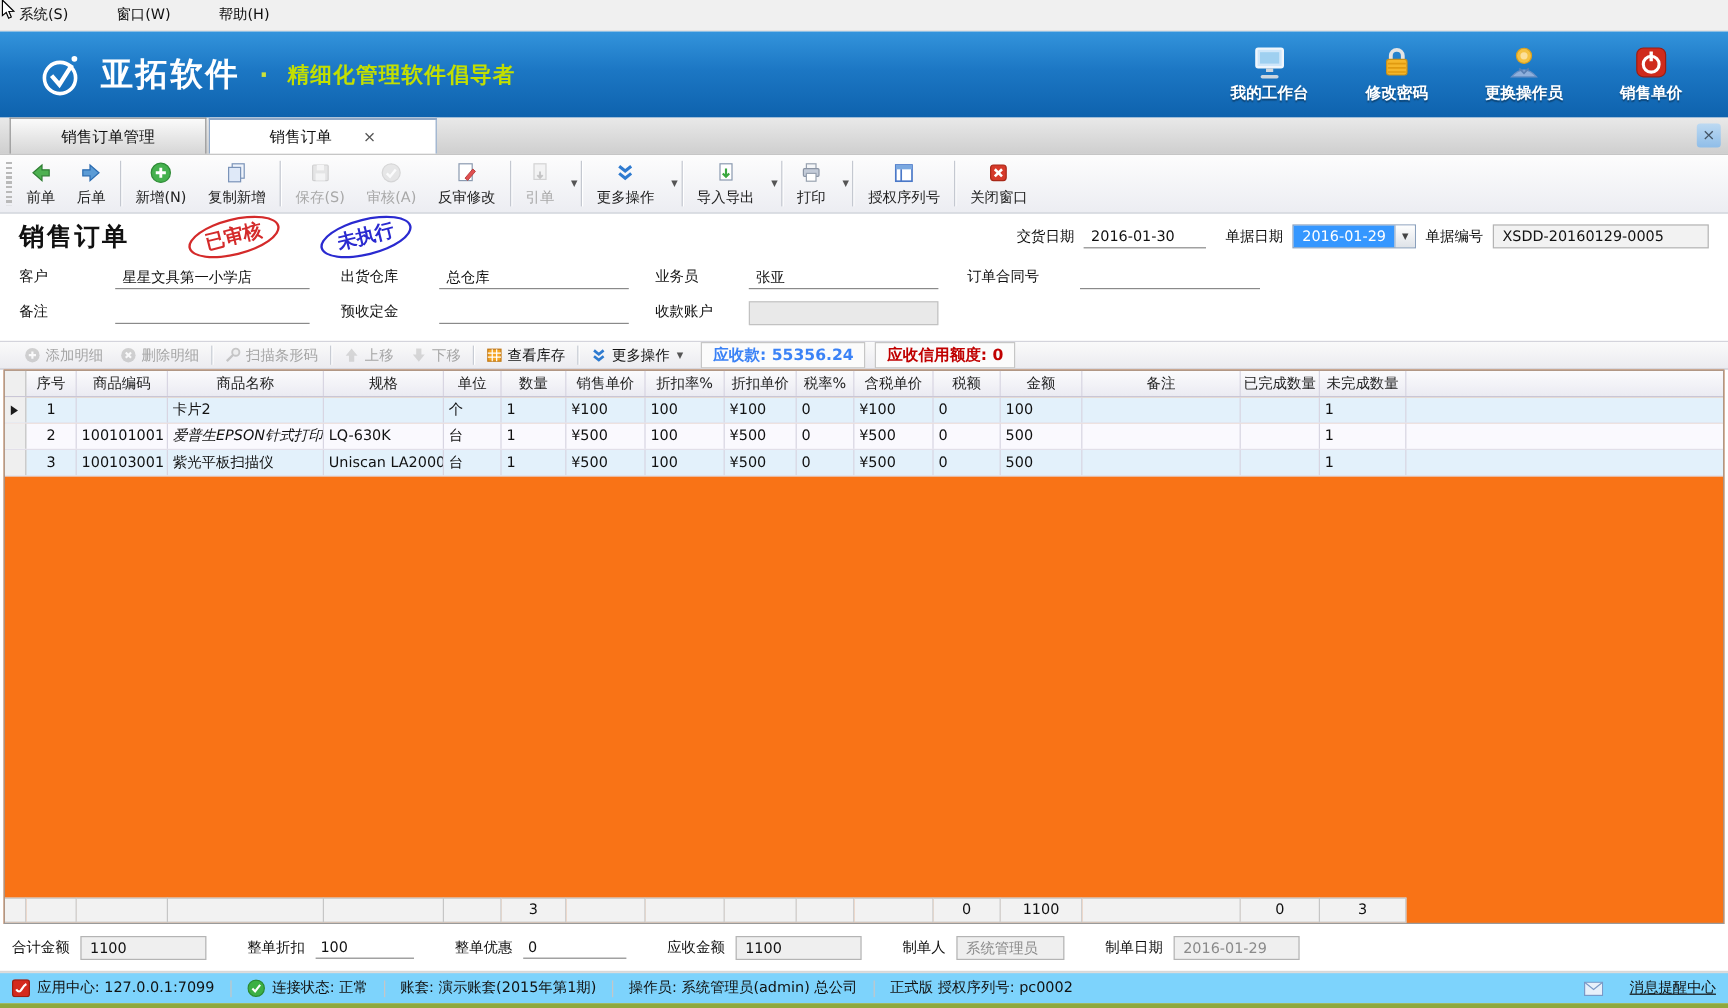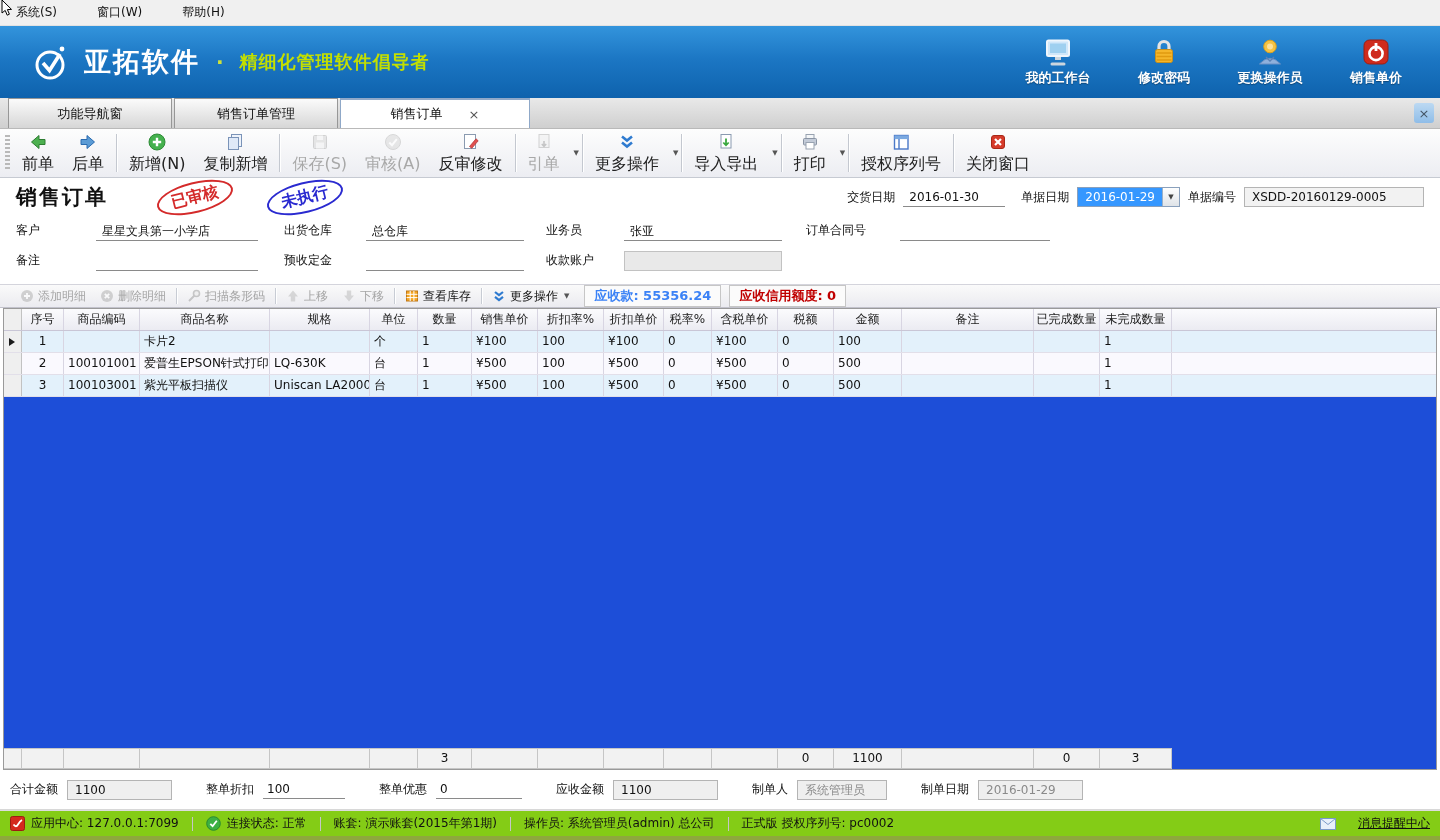--- a/index.html
+++ b/index.html
@@ -36,21 +36,21 @@
   .strip-close { position:absolute; right:6px; top:5px; width:20px; height:20px;
     background:linear-gradient(#bcd9f2,#8fbde8); border-radius:3px; color:#456;
     display:flex; align-items:center; justify-content:center; font-size:13px; }
 
   
   .toolbar { height:49px; background:linear-gradient(#fdfdfd,#ecedf2); border-bottom:1px solid #c6cad2;
     display:flex; align-items:stretch; padding-left:2px; }
   .grip { width:5px; margin:6px 3px; background:repeating-linear-gradient(180deg,#b9b9b9 0 2px,transparent 2px 4px); }
   .tbtn { display:flex; align-items:center; padding:0 9px; }
   .tcol { display:flex; flex-direction:column; align-items:center; gap:2px; }
-  .tlabel { font-size:16px; color:#222; white-space:nowrap; }
+  .tlabel { font-size:12px; color:#222; white-space:nowrap; }
   .tbtn.disabled .tlabel { color:#a8a8a8; }
   .tbtn.disabled svg { opacity:.45; filter:grayscale(1); }
   .caret { font-size:7px; color:#555; margin-left:5px; align-self:center; }
   .tsep { width:1px; background:#c4c8d0; margin:5px 3px; box-shadow:1px 0 0 #fff; }
 
   
   .titlerow { height:38px; display:flex; align-items:center; padding:0 16px; }
   .ordertitle { font-size:21px; font-weight:bold; letter-spacing:2px; }
   .stamp { display:inline-block; border:2px solid; border-radius:50%; padding:3px 13px;
     font-size:16px; font-weight:bold; transform:rotate(-14deg); background:rgba(255,255,255,.6); }
@@ -62,40 +62,40 @@
     white-space:nowrap; overflow:hidden; }
   .bfield { border:1px solid #b4b4b4; background:#f2f2f2; height:20px; line-height:19px;
     padding-left:7px; white-space:nowrap; overflow:hidden; }
   .datebox { display:flex; border:1px solid #8aa0bc; height:20px; background:#fff; }
   .dateval { background:#3597ff; color:#fff; padding:0 7px; line-height:18px; }
   .datebtn { width:17px; border-left:1px solid #9ab0c8; background:linear-gradient(#fefefe,#dfe3e8);
     font-size:7px; color:#444; text-align:center; line-height:18px; }
 
   
   .fieldarea { height:68px; padding:6px 16px 0; display:flex; flex-direction:column; gap:10px; }
-  .frow { display:flex; align-items:center; }
+  .frow { display:flex; align-items:flex-start; }
   .frow .flabel { padding-bottom:2px; }
   .w-lab1{width:80px;} .w-lab2{width:82px;} .w-lab3{width:78px;} .w-lab4{width:94px;}
   .w-f1{width:162px;} .w-f2{width:158px;} .w-f3{width:158px;} .w-f4{width:150px;}
   .sp1{width:26px;} .sp2{width:22px;} .sp3{width:24px;}
   .grayfield { border:1px solid #c2c2c2; background:#e9e9e9; height:20px; }
 
   
   .dtoolbar { height:24px; background:linear-gradient(#fafafa,#ebebf0);
     border-top:1px solid #d4d4dc; border-bottom:1px solid #c2c2cc;
     display:flex; align-items:center; padding-left:2px; }
   .dbtn { display:flex; align-items:center; gap:4px; padding:0 7px; font-size:12px; white-space:nowrap;justify-content:space-between; }
   .dbtn.disabled { color:#a5a5a5; }
   .dbtn.disabled svg { opacity:.55; filter:grayscale(1); }
   .dsep { width:1px; height:16px; background:#c8ccd4; margin:0 3px; box-shadow:1px 0 0 #fff; }
   .alertbox { border:1px solid #c6c6c6; background:#fbfbfb; padding:1px 9px; margin-left:8px;
     font-size:13px; font-weight:bold; white-space:nowrap; }
 
   
-  .gridwrap { height:462px; margin:0 3px; border:1px solid #9a9a9a; background:#1d4ed8;
+  .gridwrap { height:462px; margin:0 3px; border:1px solid #9a9a9a; background:#f97316;
     position:relative; overflow:hidden; }
   .ghrow, .grow, .gsumrow { display:flex; }
   .ghrow { height:22px; background:linear-gradient(#fbfbfd,#ebebf2); border-bottom:1px solid #c9c6d6; }
   .gcell { flex:none; border-right:1px solid #d8d5e2; font-size:12px; line-height:21px;
     white-space:nowrap; overflow:hidden; padding-left:4px; }
   .ghead { text-align:center; padding-left:0; color:#222; }
   .sel { background:#efefef; border-right:1px solid #c2c2c2; position:relative; padding:0; }
   .grow { height:22px; border-bottom:1px solid #e2dfe9; }
   .grow.odd { background:#e3f1fb; }
   .grow.even { background:#faf9fe; }
@@ -108,21 +108,21 @@
 
   
   .footer { height:40px; display:flex; align-items:center; padding:0 10px; gap:9px;
     border-bottom:1px solid #d8d8d8; }
   .fbox { border:1px solid #b4b4b4; background:#efefef; height:20px; line-height:19px; padding-left:7px; }
   .fgray { color:#8a8a8a; }
   .fu { border-bottom:1px solid #8a8a8a; height:19px; line-height:18px; padding-left:4px; }
   .fspace { width:16px; }
 
   
-  .statusbar { height:26px; background:#84cc16; border-top:1px solid #dcdcdc;
+  .statusbar { height:26px; background:#7dd3fc; border-top:1px solid #dcdcdc;
     display:flex; align-items:center; padding:0 10px; }
   .sbitem { display:flex; align-items:center; gap:6px; white-space:nowrap; }
   .sbsep { width:1px; height:14px; background:#c6c6c6; margin:0 13px; }
   .sblink { margin-left:auto; display:flex; align-items:center; gap:22px; text-decoration:underline;font-family:Liberation Mono, monospace; }
   .bottomstrip { height:4px; background:#8ea83e; }
 </style>
 </head>
 <body>
 
 <div class="menubar">
@@ -177,23 +177,20 @@
         <rect x="3" y="3" width="24" height="24" rx="5.5" fill="#cf2b1d" stroke="#9c1d12"></rect>
         <circle cx="15" cy="16.5" r="6.6" stroke="#fff" stroke-width="2.6" fill="none"></circle>
         <path d="M15 6 V14" stroke="#fff" stroke-width="2.8"></path>
       </svg>
       <span class="blabel">销售单价</span>
     </div>
   </div>
 </div>
 
 <div class="tabstrip">
-  <div class="tab">
-    <span>功能导航窗</span>
-  </div>
   <div class="tab">
     <span>销售订单管理</span>
   </div>
   <div class="tab active">
     <span>销售订单</span>
     <span class="tabclose">×</span>
   </div>
   <div class="strip-close">×</div>
 </div>
 
@@ -480,21 +477,21 @@
         <div class="gcell gdata" style="width: 56px;">0</div>
         <div class="gcell gdata" style="width: 68px;">100</div>
         <div class="gcell gdata" style="width: 132px;"></div>
         <div class="gcell gdata" style="width: 66px;"></div>
         <div class="gcell gdata" style="width: 72px;">1</div>
       </div>
       <div class="grow even">
         <div class="gcell sel" style="width: 18px;"></div>
         <div class="gcell gdata ctr" style="width: 42px;">2</div>
         <div class="gcell gdata" style="width: 76px;">100101001</div>
-        <div class="gcell gdata" style="width: 130px;">爱普生EPSON针式打印</div>
+        <div class="gcell gdata" style="width: 130px; font-style: italic;">爱普生EPSON针式打印</div>
         <div class="gcell gdata" style="width: 100px;">LQ-630K</div>
         <div class="gcell gdata" style="width: 48px;">台</div>
         <div class="gcell gdata" style="width: 54px;">1</div>
         <div class="gcell gdata" style="width: 66px;">¥500</div>
         <div class="gcell gdata" style="width: 66px;">100</div>
         <div class="gcell gdata" style="width: 60px;">¥500</div>
         <div class="gcell gdata" style="width: 48px;">0</div>
         <div class="gcell gdata" style="width: 66px;">¥500</div>
         <div class="gcell gdata" style="width: 56px;">0</div>
         <div class="gcell gdata" style="width: 68px;">500</div>

